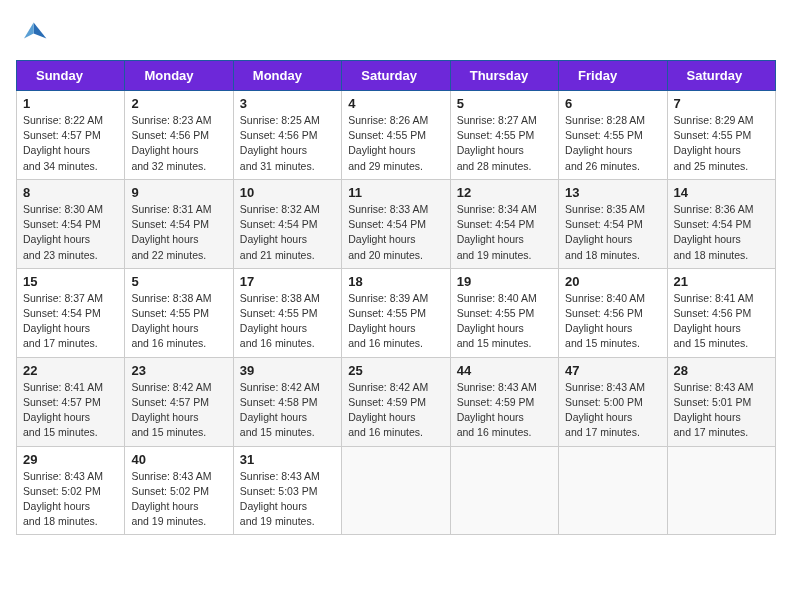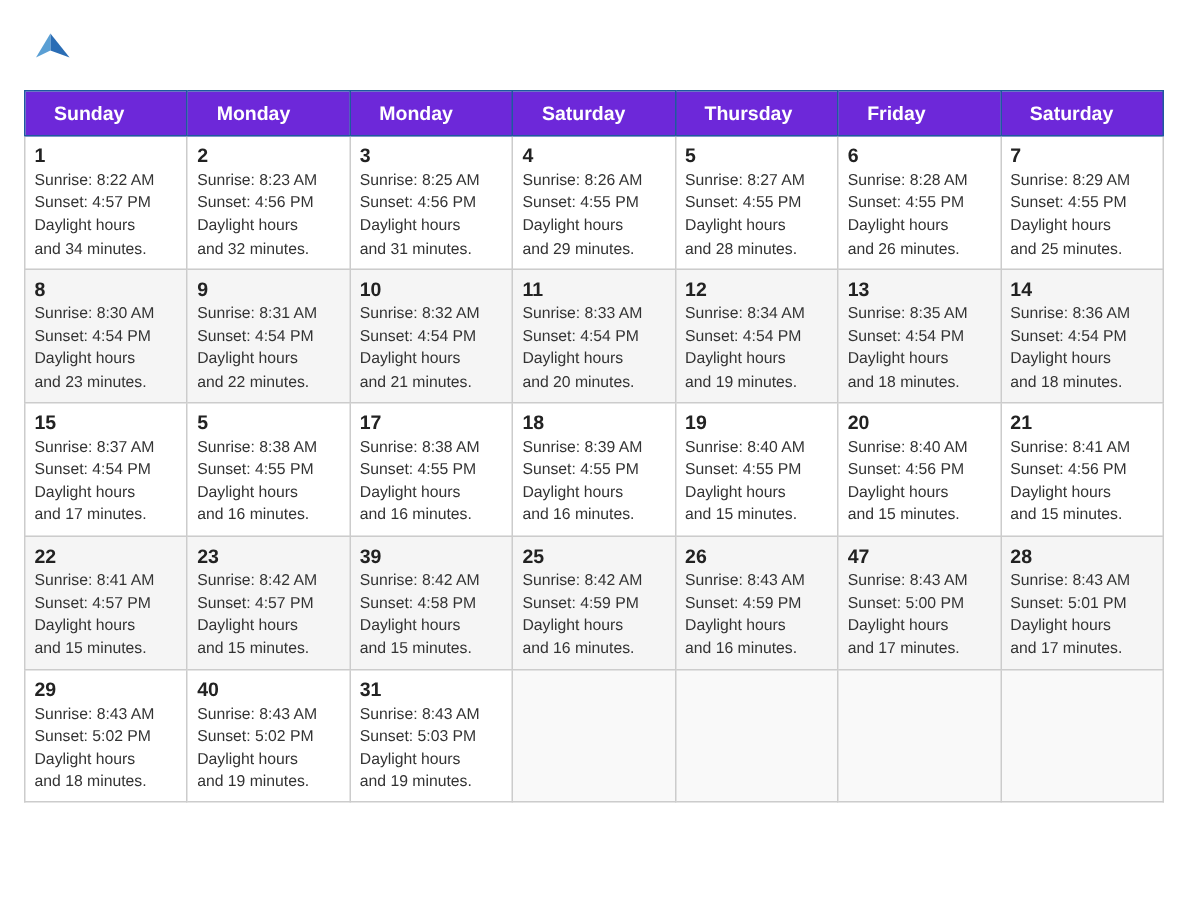--- a/index.html
+++ b/index.html
@@ -351,21 +351,21 @@
         <td>
           <span class="day-num">25</span>
           <div class="day-info">
             Sunrise: 8:42 AM<br>
             Sunset: 4:59 PM<br>
             Daylight hours<br>
             and 16 minutes.
           </div>
         </td>
         <td>
-          <span class="day-num">26</span>
+          <span class="day-num">44</span>
           <div class="day-info">
             Sunrise: 8:43 AM<br>
             Sunset: 4:59 PM<br>
             Daylight hours<br>
             and 16 minutes.
           </div>
         </td>
         <td>
           <span class="day-num">47</span>
           <div class="day-info">

